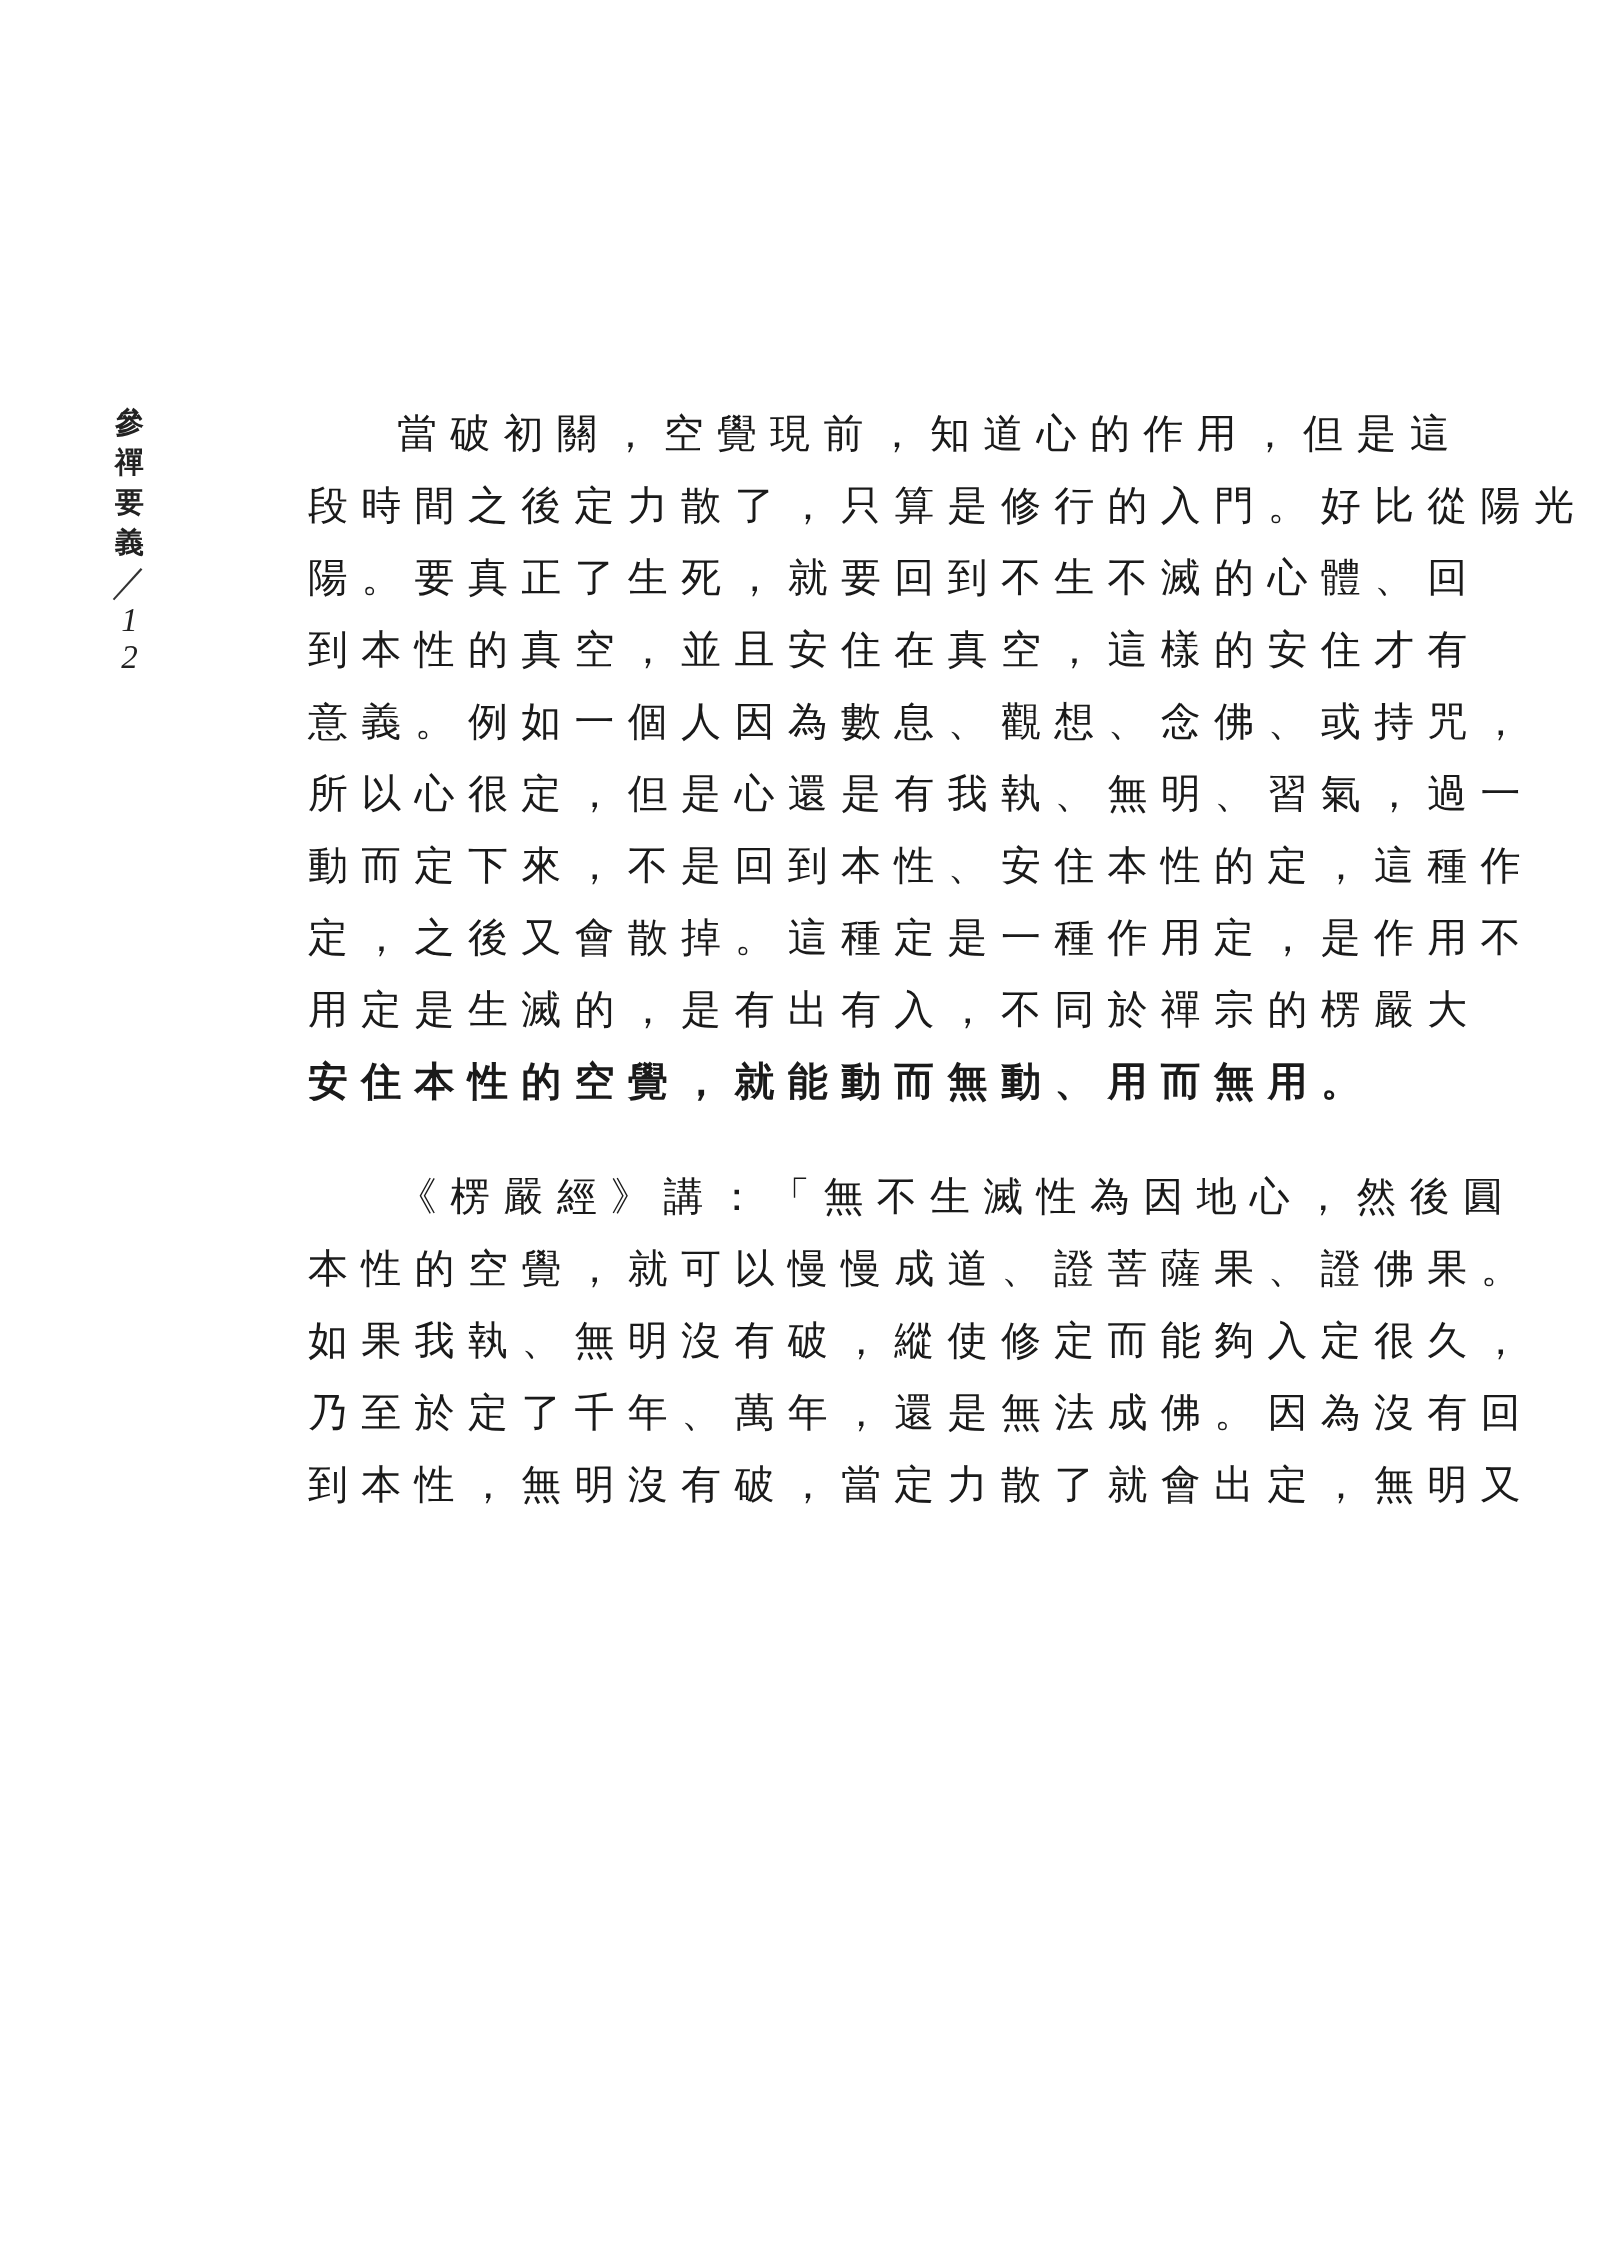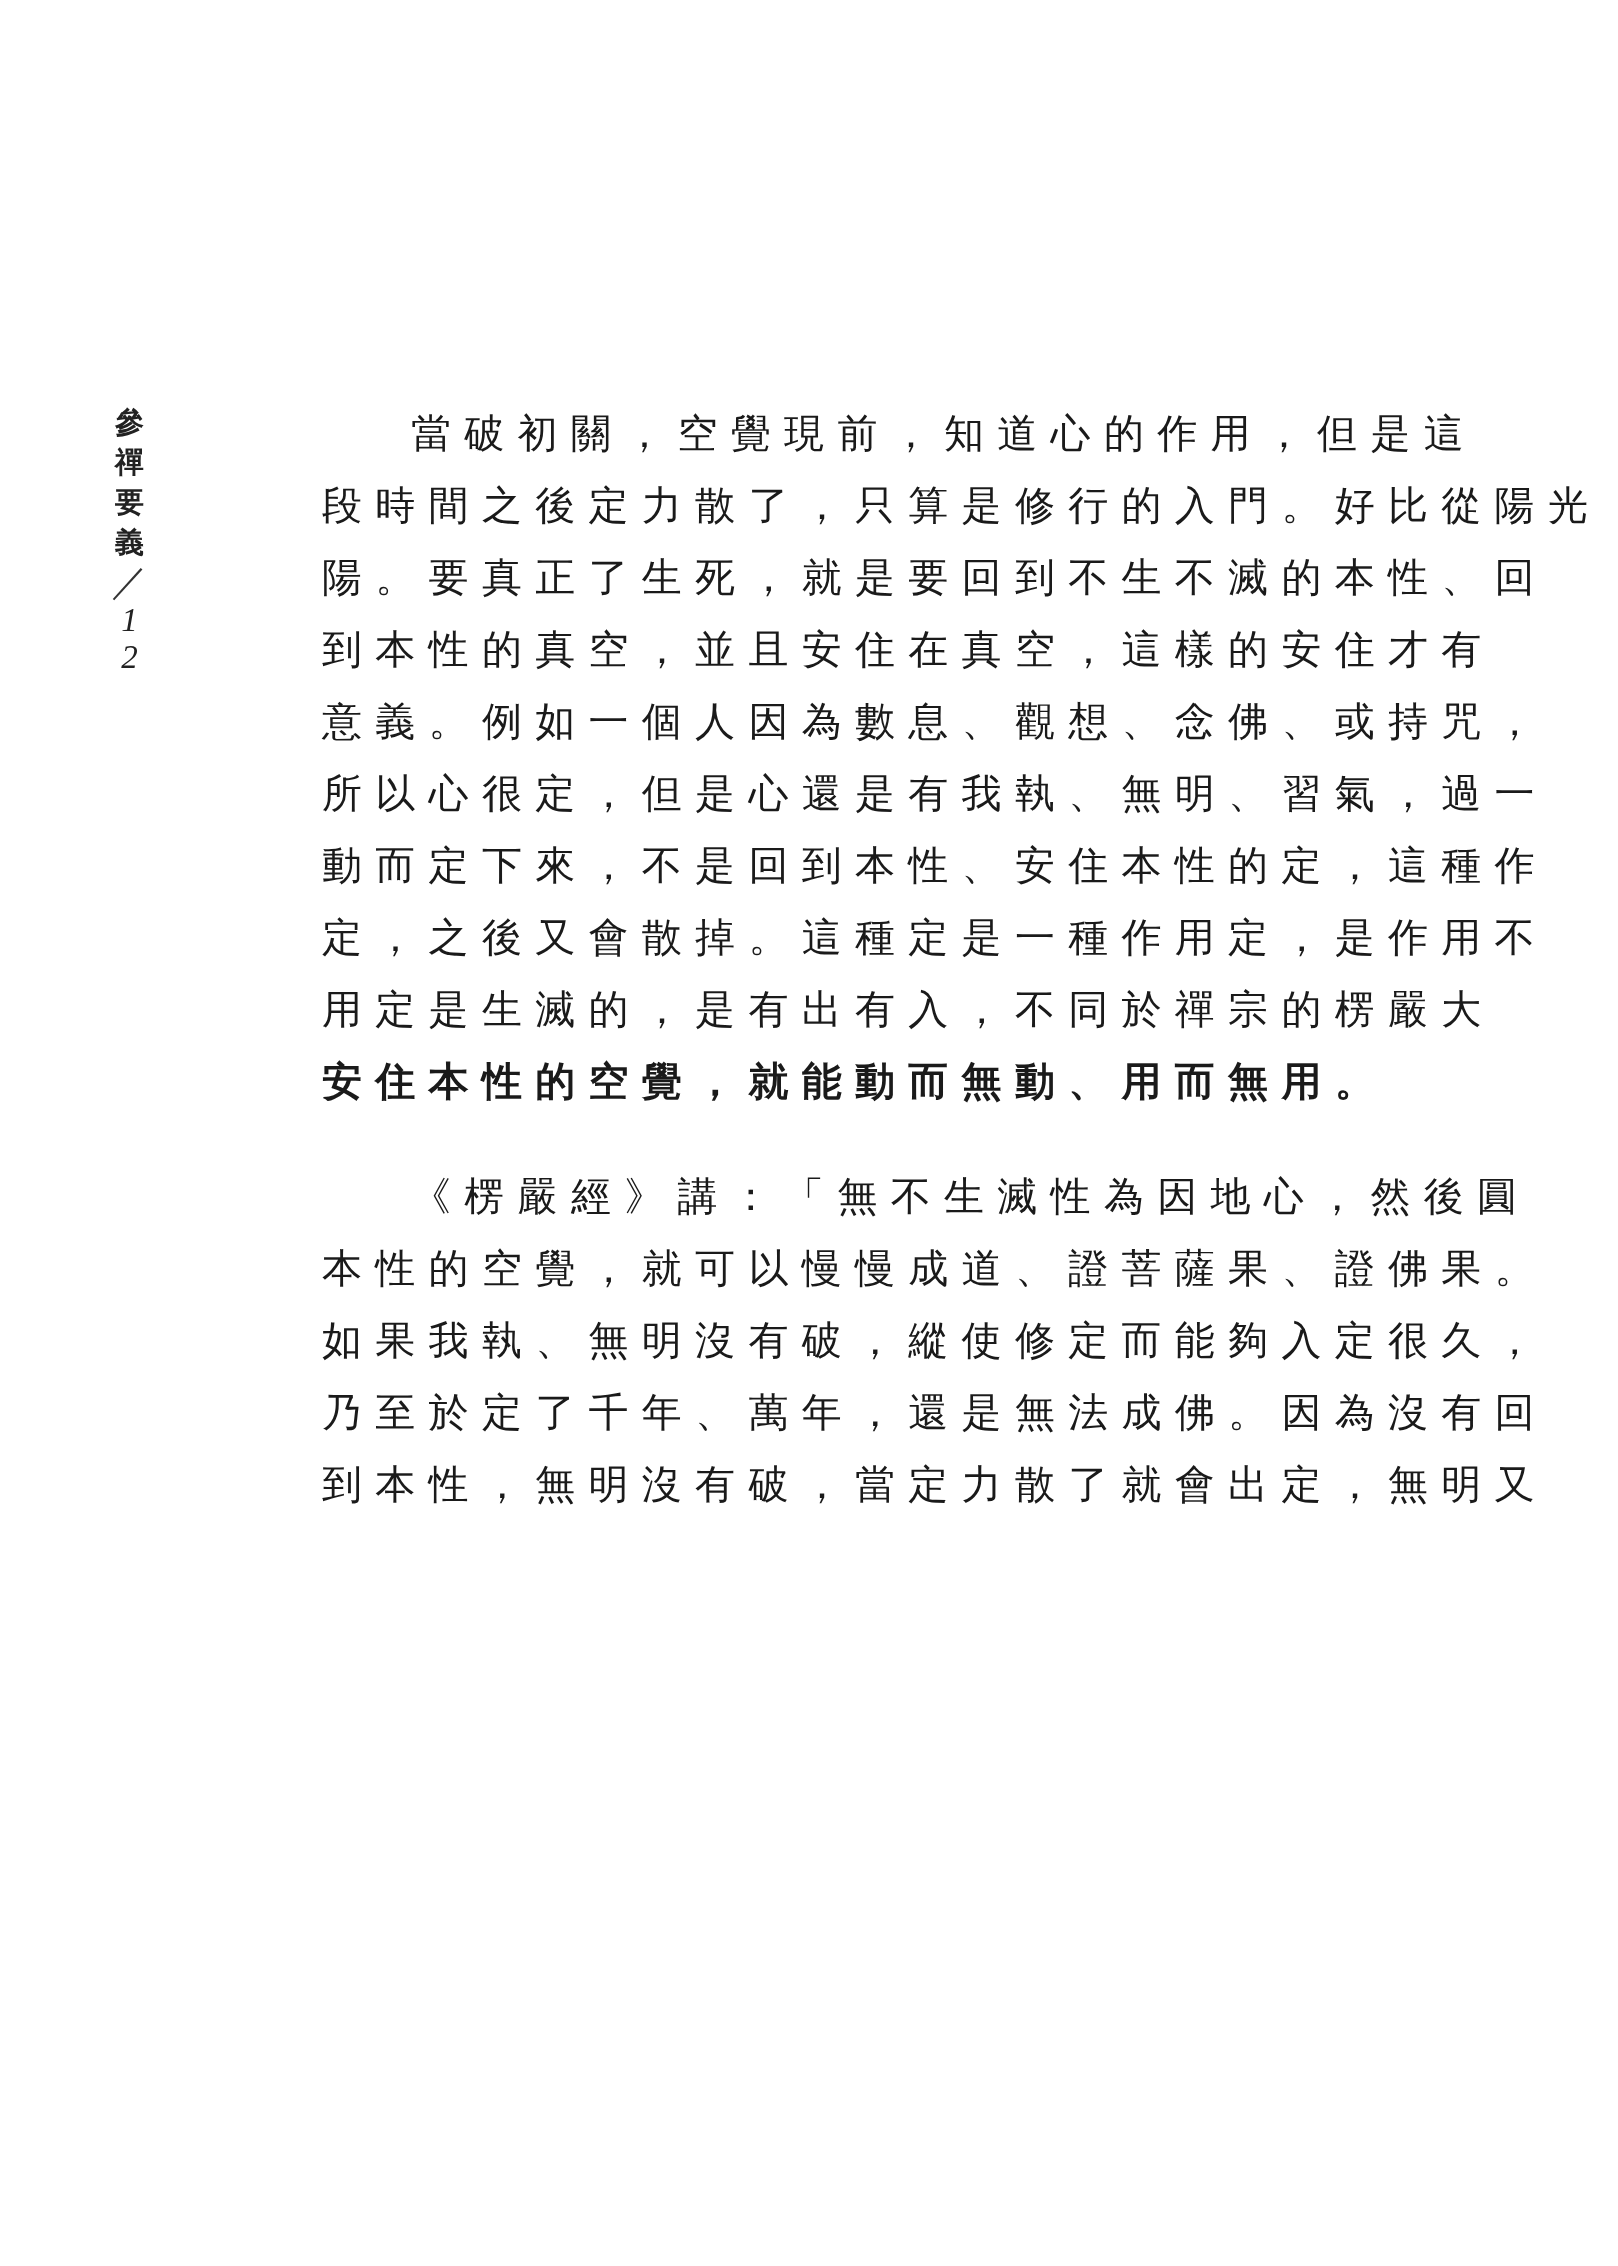--- a/index.html
+++ b/index.html
@@ -39,21 +39,21 @@
     }
     .running-head .page-digit {
       font-family: "Liberation Serif", serif;
       font-style: italic;
       font-size: 33px;
       line-height: 37px;
       color: #222;
     }
     .body-text {
       position: absolute;
-      left: 322px;
+      left: 308px;
       top: 397px;
       width: 1051px;
     }
     .paragraph {
       margin: 0;
     }
     .paragraph + .paragraph {
       margin-top: 43px;
     }
     .line {
@@ -84,21 +84,21 @@
   <span class="title-char">義</span>
   <span class="slash">／</span>
   <span class="page-digit">1</span>
   <span class="page-digit">2</span>
 </div>
 
 <div class="body-text">
   <p class="paragraph">
     <span class="line indent">當破初關，空覺現前，知道心的作用，但是這</span>
     <span class="line">段時間之後定力散了，只算是修行的入門。好比從陽光</span>
-    <span class="line">陽。要真正了生死，就是要回到不生不滅的本性、回</span>
+    <span class="line">陽。要真正了生死，就要回到不生不滅的心體、回</span>
     <span class="line">到本性的真空，並且安住在真空，這樣的安住才有</span>
     <span class="line">意義。例如一個人因為數息、觀想、念佛、或持咒，</span>
     <span class="line">所以心很定，但是心還是有我執、無明、習氣，過一</span>
     <span class="line">動而定下來，不是回到本性、安住本性的定，這種作</span>
     <span class="line">定，之後又會散掉。這種定是一種作用定，是作用不</span>
     <span class="line">用定是生滅的，是有出有入，不同於禪宗的楞嚴大</span>
     <span class="line last">安住本性的空覺，就能動而無動、用而無用。</span>
   </p>
   <p class="paragraph">
     <span class="line indent">《楞嚴經》講：「無不生滅性為因地心，然後圓</span>

